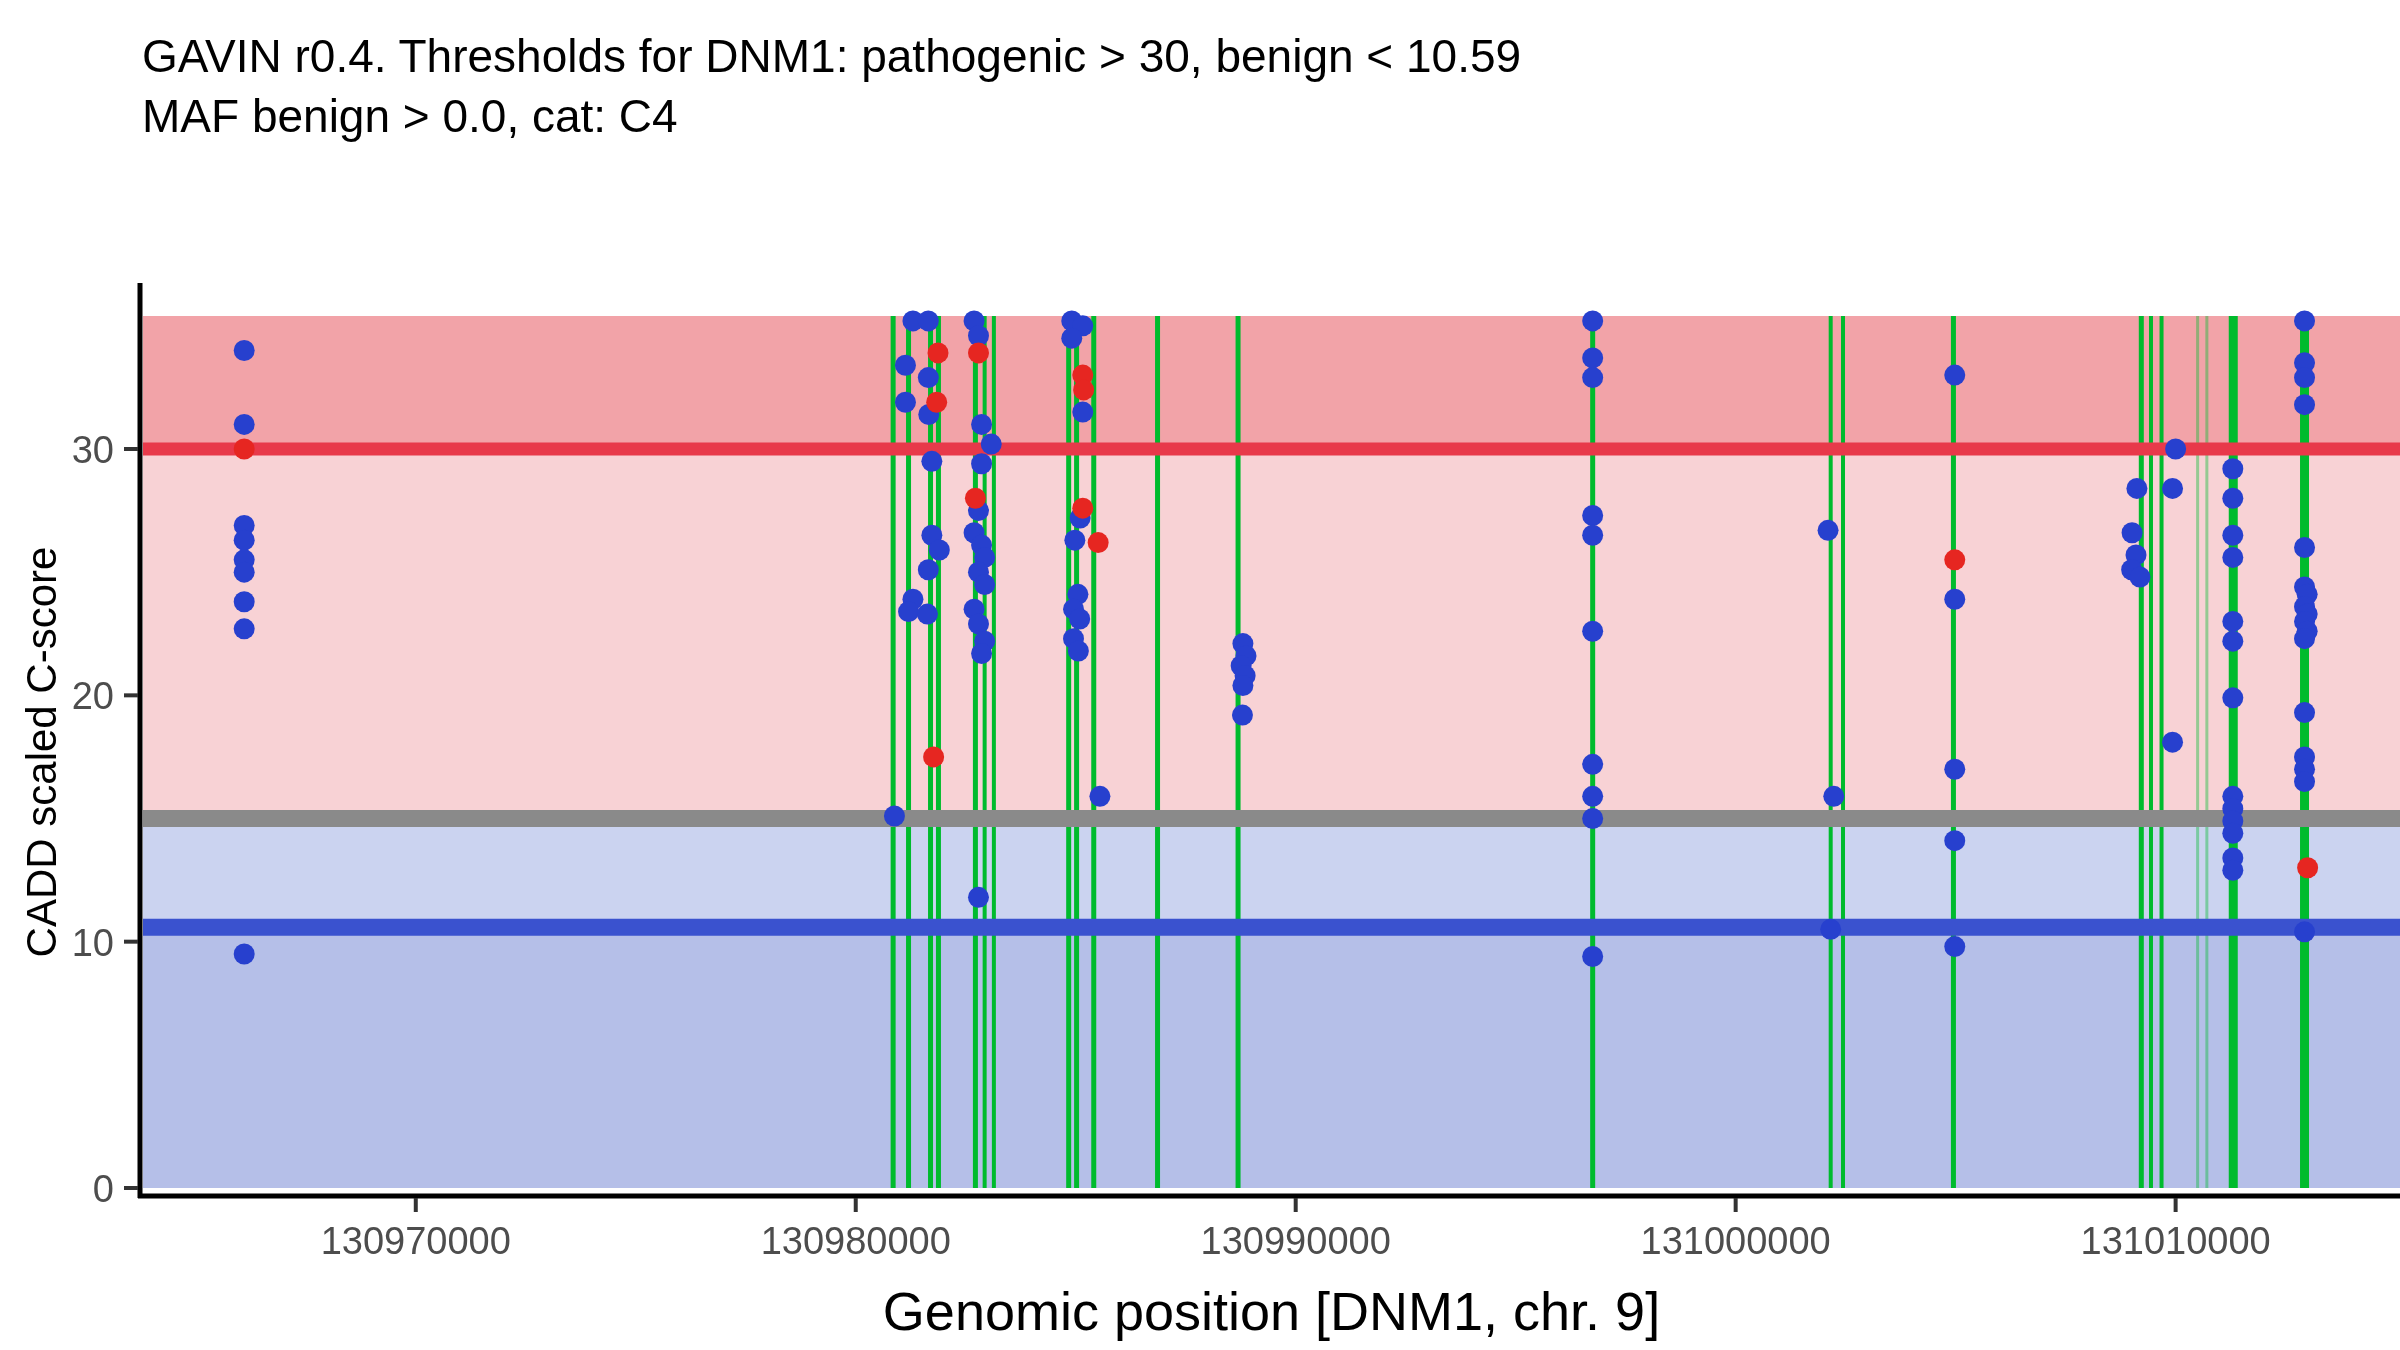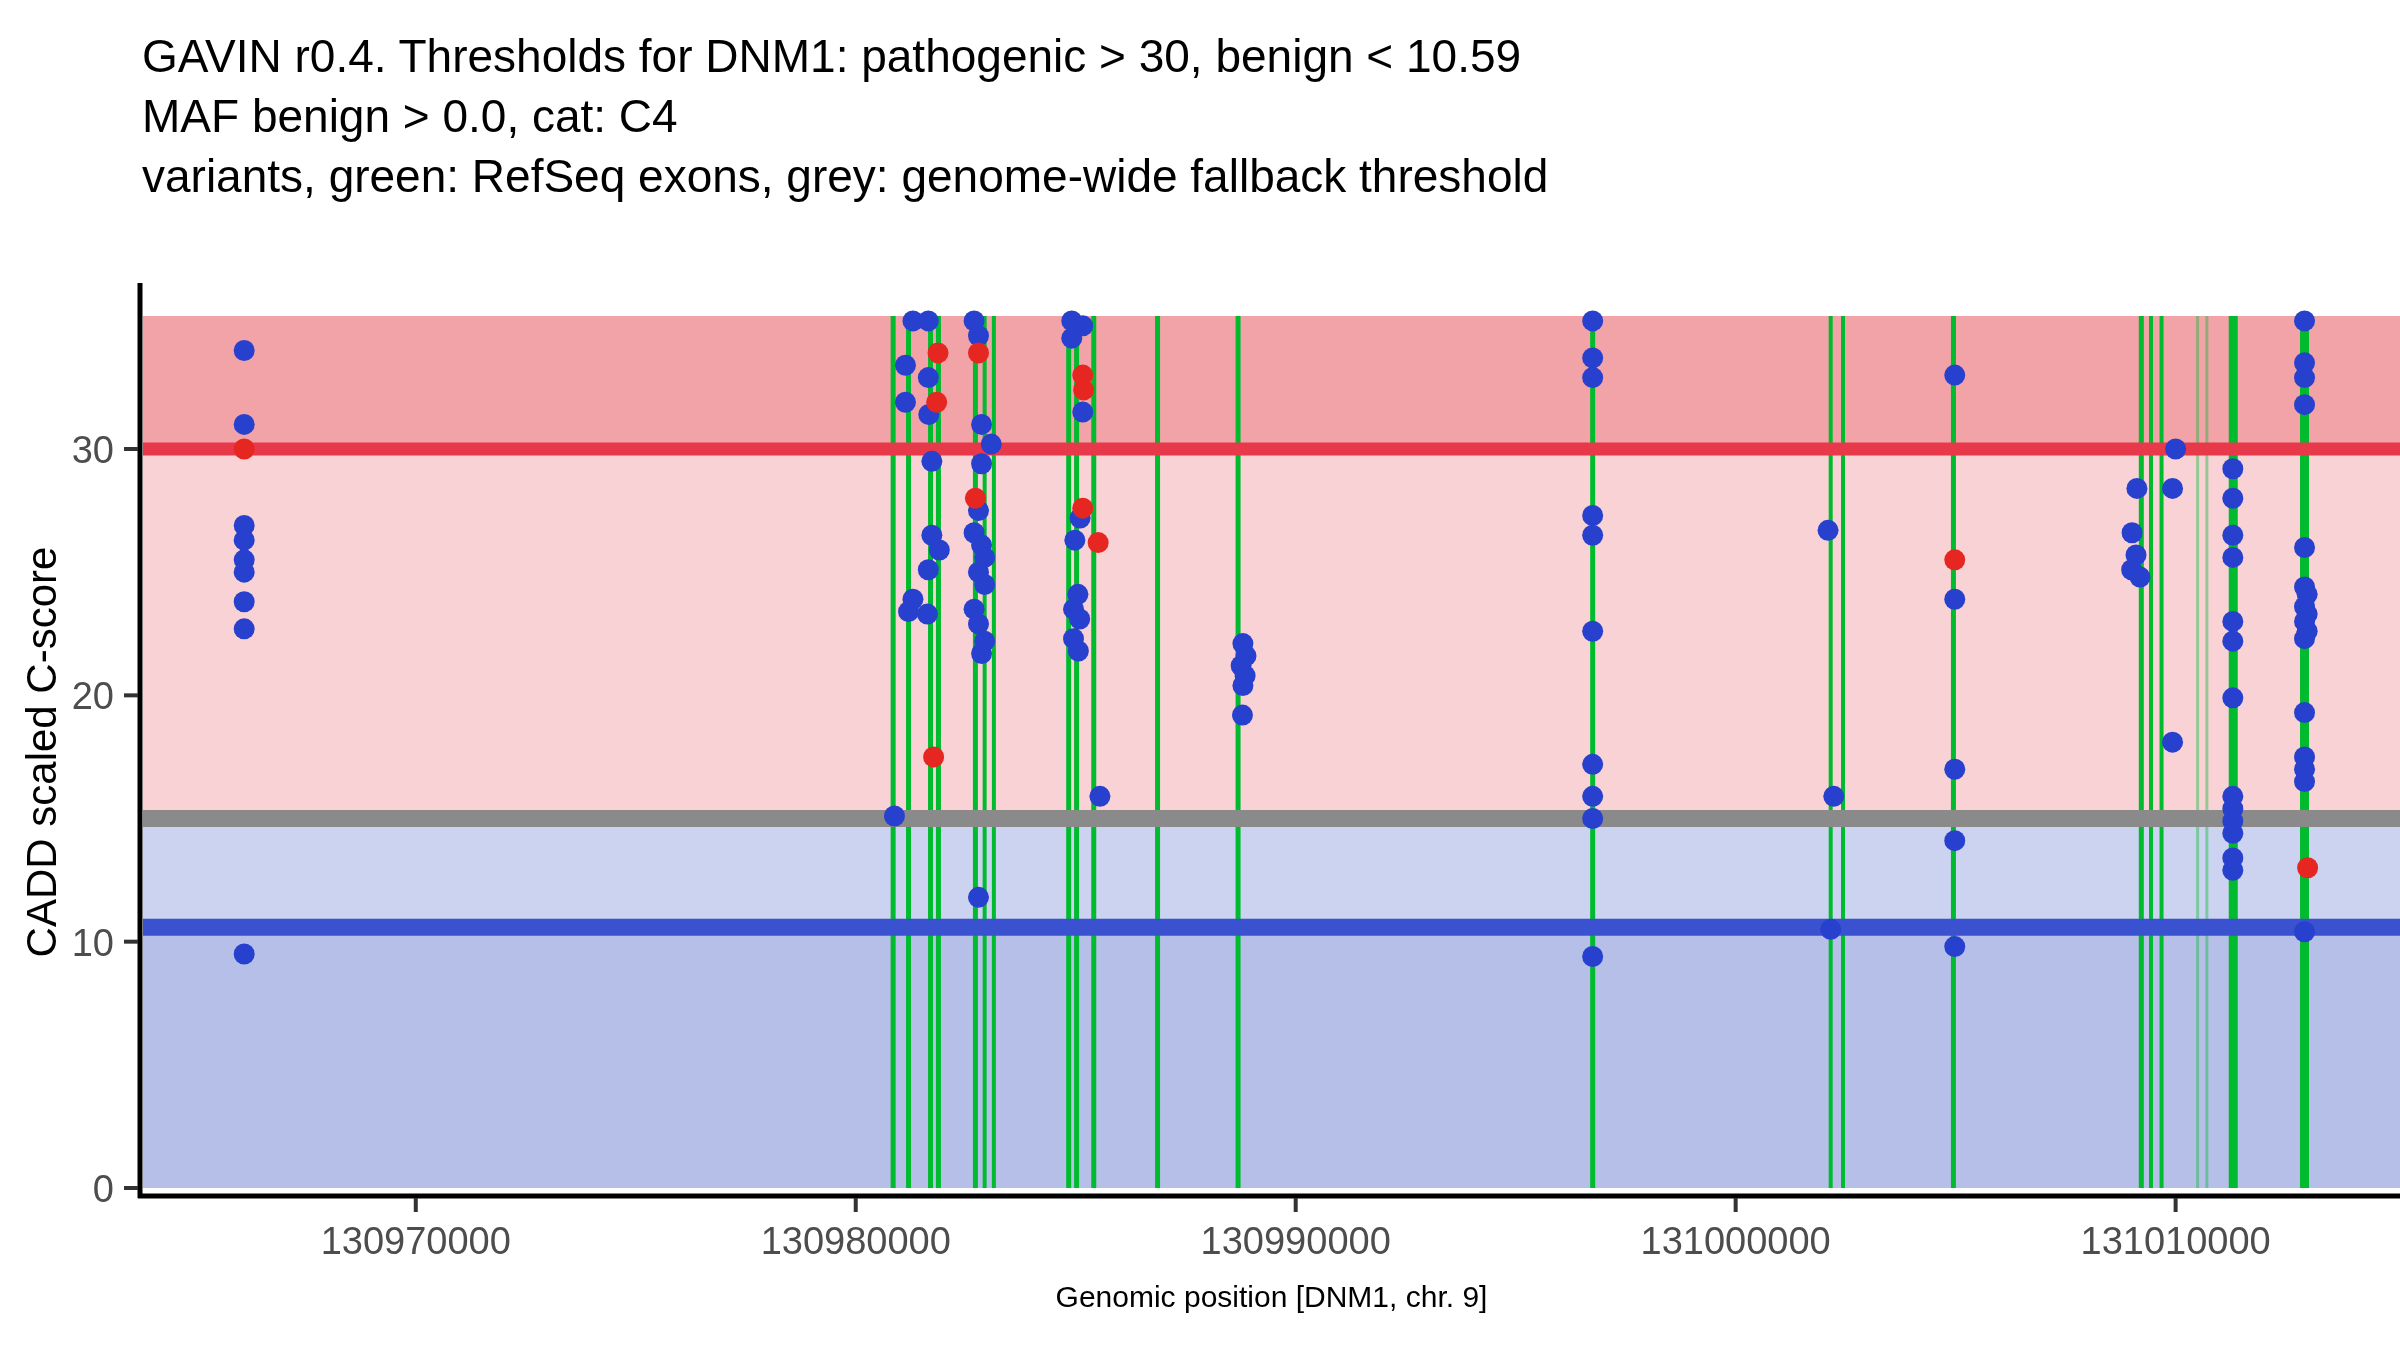--- a/index.html
+++ b/index.html
@@ -9,21 +9,21 @@
   }
   .title-block{position:absolute;left:142px;top:10px;color:#000;margin-top:16px;}
   .title-line{font-size:46px;line-height:60px;white-space:nowrap;}
   .ylab{
     position:absolute;top:752px;left:42px;
     transform:translate(-50%,-50%) rotate(-90deg);
     font-size:42px;color:#000;white-space:nowrap;
   }
   .xlab{
     position:absolute;left:143px;width:2257px;top:1280px;text-align:center;
-    font-size:30px;color:#000;
+    font-size:54px;color:#000;
   }
   svg{position:absolute;left:0;top:0;}
 </style>
 </head>
 <body>
 
 <div class="page">
 
   <svg id="plot" width="2400" height="1350" viewBox="0 0 2400 1350">
       <rect x="143" y="316" width="2257" height="133.01694915254234" fill="#F2A3A8"></rect>
@@ -199,19 +199,18 @@
       <text x="1295.6978557504872" y="1254" text-anchor="middle" font-size="38" fill="#4d4d4d">130990000</text>
       <line x1="1735.6588693957115" x2="1735.6588693957115" y1="1198" y2="1212" stroke="#333" stroke-width="4"></line>
       <text x="1735.6588693957115" y="1254" text-anchor="middle" font-size="38" fill="#4d4d4d">131000000</text>
       <line x1="2175.6198830409357" x2="2175.6198830409357" y1="1198" y2="1212" stroke="#333" stroke-width="4"></line>
       <text x="2175.6198830409357" y="1254" text-anchor="middle" font-size="38" fill="#4d4d4d">131010000</text>
     </svg>
 
   <div class="title-block">
     <div class="title-line">GAVIN r0.4. Thresholds for DNM1: pathogenic &gt; 30, benign &lt; 10.59</div>
     <div class="title-line">MAF benign &gt; 0.0, cat: C4</div>
-    <div class="title-line">variants, green: RefSeq exons, grey: genome-wide fallback threshold</div>
   </div>
 
   <div class="ylab">CADD scaled C-score</div>
   <div class="xlab">Genomic position [DNM1, chr. 9]</div>
 
 </div>
 
 </body></html>

